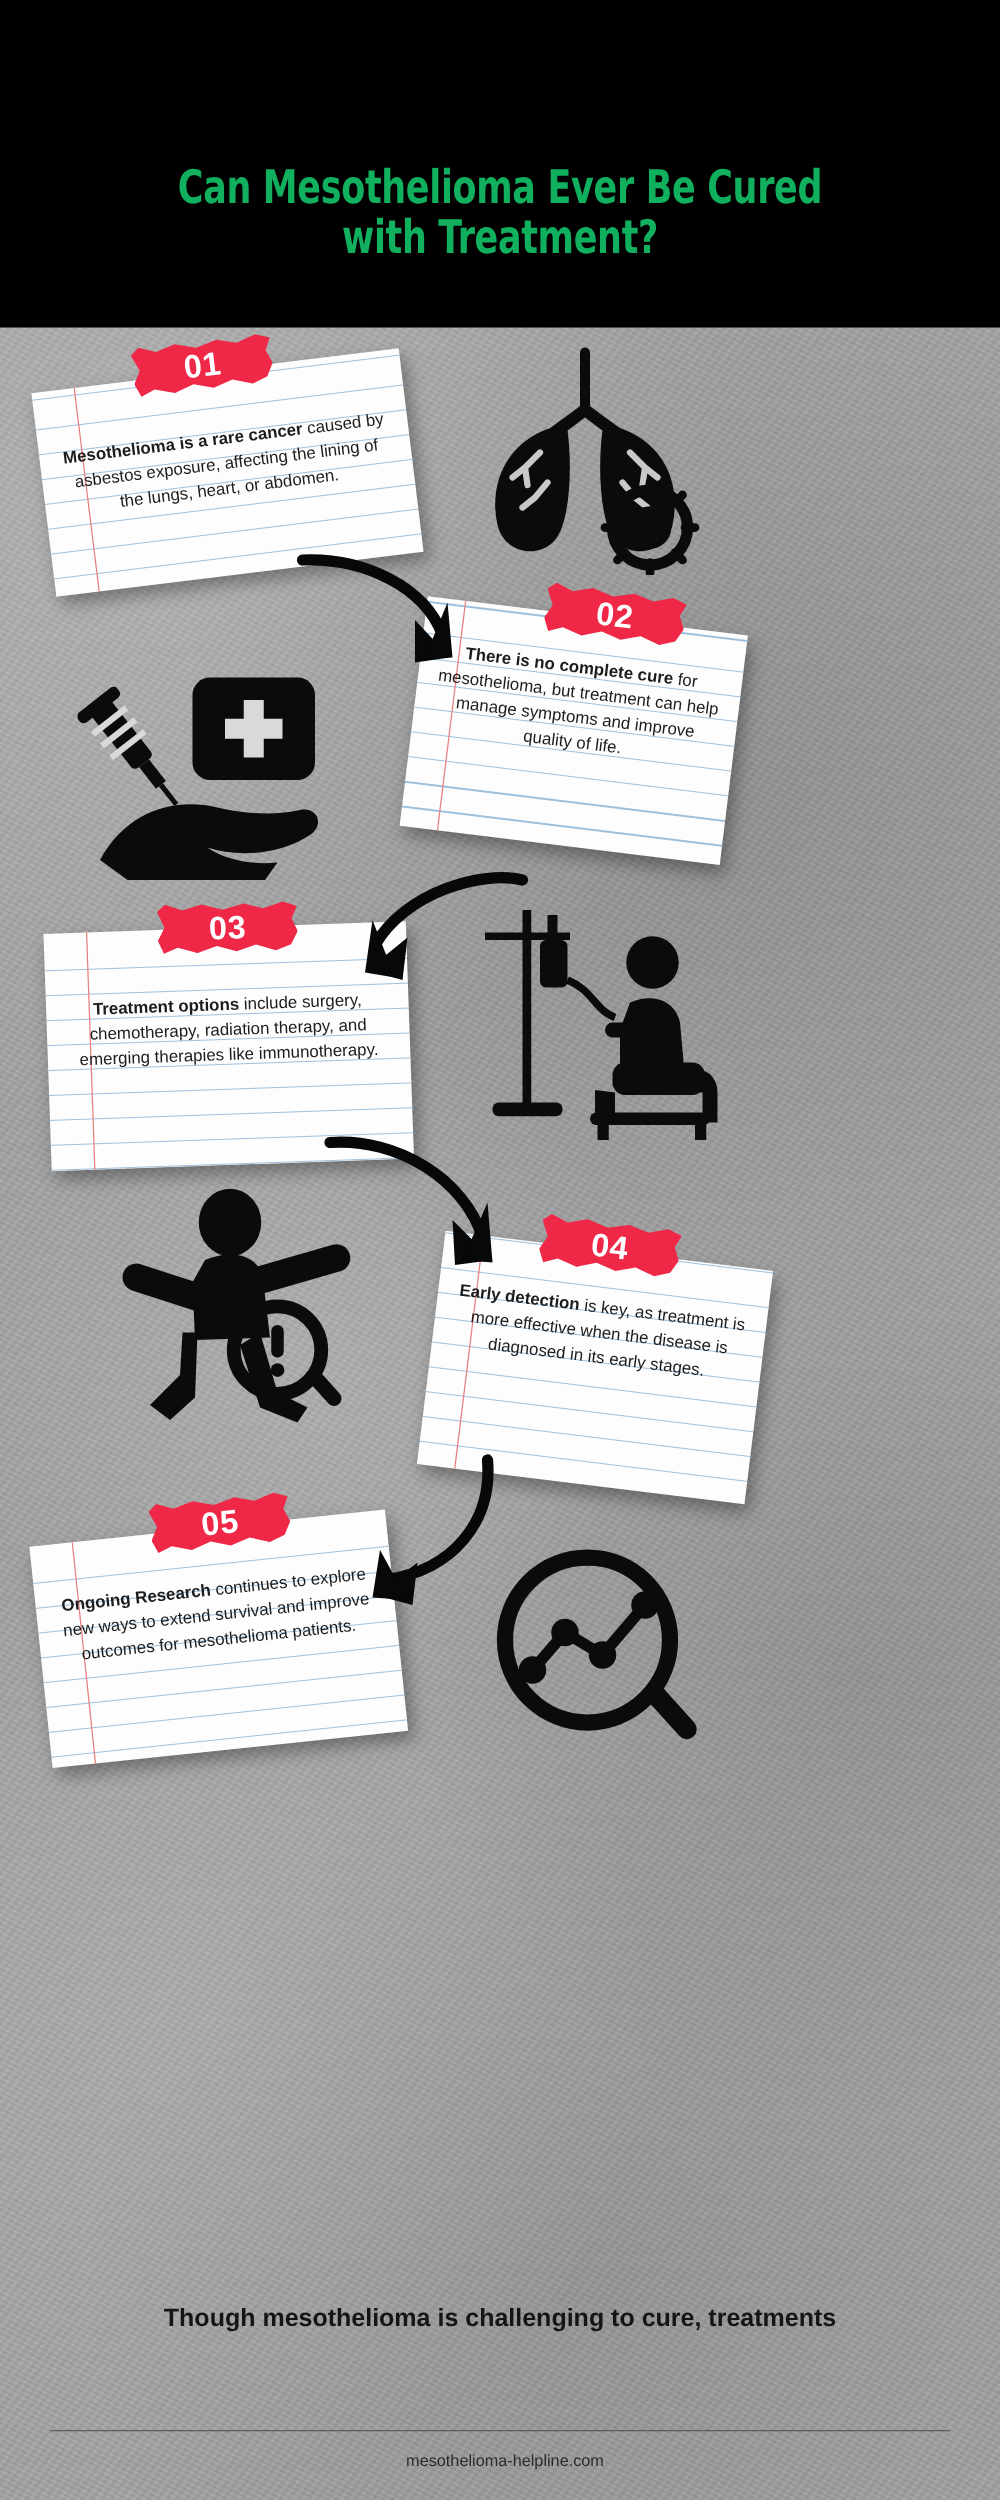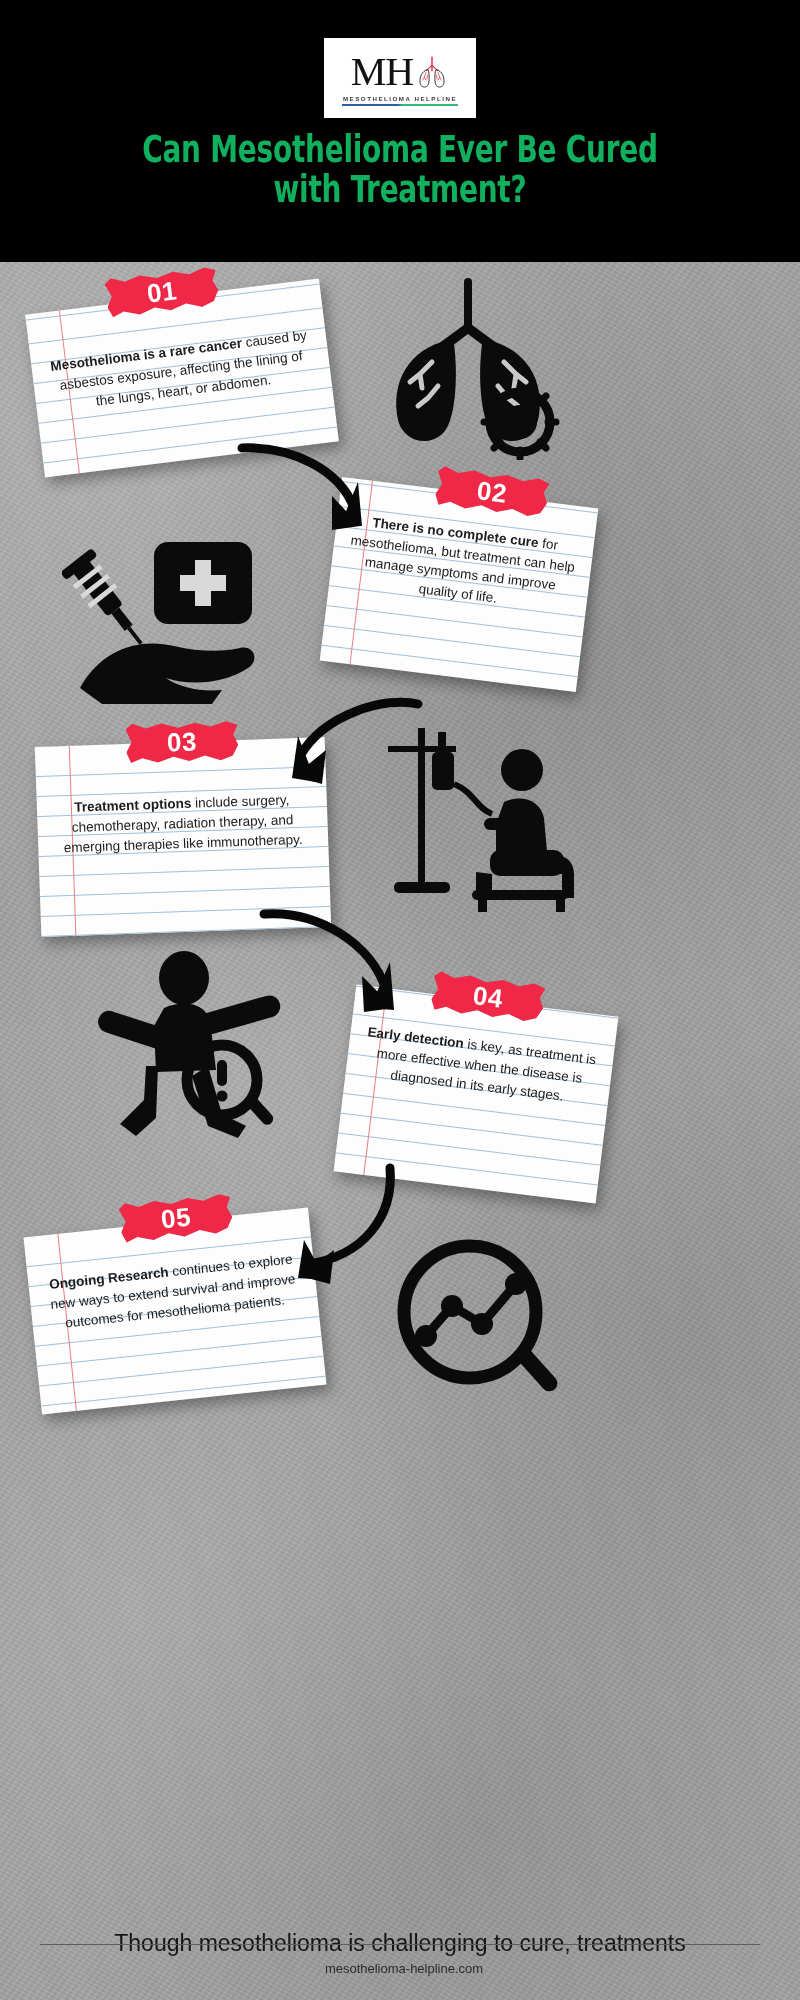--- a/index.html
+++ b/index.html
@@ -94,56 +94,41 @@
       96% 36%, 100% 62%, 95% 88%, 84% 99%, 70% 86%, 56% 98%, 42% 86%, 28% 99%,
       14% 87%, 4% 98%, 0% 72%, 5% 46%);
   }
 
   
   .deco { position: absolute; z-index: 8; }
   .arrow { position: absolute; z-index: 18; }
 
   
   .footer-text {
-    position: absolute; left: 50px; top: 1931px; width: 700px;
-    text-align: center; font-weight: 400; font-size: 23px;
+    position: absolute; left: 50px; top: 1843px; width: 700px;
+    text-align: center; font-weight: 700; font-size: 20px;
     line-height: 25px; color: #151515; z-index: 30;
   }
   .footer-rule {
     position: absolute; left: 40px; top: 1944px; width: 720px; height: 1px;
     background: #5d5d5d; z-index: 30;
   }
   .footer-url {
     position: absolute; left: 4px; top: 1961px; width: 800px;
     text-align: center; font-size: 13px; color: #2b2b2b; z-index: 30;
   }
 </style>
 </head>
 <body>
 
 <div id="page">
 
   <div class="bg"></div>
 
   <div class="header">
-    <div class="logo-box">
-      <div class="logo-row">
-        <span class="logo-mh">MH</span>
-        <svg class="logo-lungs" viewBox="0 0 40 42">
-          <path d="M20 3 L20 20" stroke="#d6233f" stroke-width="1.6" fill="none"></path>
-          <path d="M20 13 L13 20 M20 13 L27 20" stroke="#d6233f" stroke-width="1.2" fill="none"></path>
-          <path d="M15 18 C8 20 5 27 6 34 C7 39 12 40 15 37 C17 34 17 26 16 20 Z" fill="none" stroke="#2a2a2a" stroke-width="1.1"></path>
-          <path d="M25 18 C32 20 35 27 34 34 C33 39 28 40 25 37 C23 34 23 26 24 20 Z" fill="none" stroke="#2a2a2a" stroke-width="1.1"></path>
-          <path d="M13 21 L11 27 M11 27 L9 31 M11 27 L13 31 M15 24 L14 30" stroke="#d6233f" stroke-width=".8" fill="none"></path>
-          <path d="M27 21 L29 27 M29 27 L31 31 M29 27 L27 31 M25 24 L26 30" stroke="#d6233f" stroke-width=".8" fill="none"></path>
-        </svg>
-      </div>
-      <div class="logo-sub">MESOTHELIOMA  HELPLINE</div>
-      <div class="logo-rule"></div>
-    </div>
     <div class="headline">
       <div>Can Mesothelioma Ever Be Cured</div>
       <div>with Treatment?</div>
     </div>
   </div>
 
   <svg class="deco" style="left:368px; top:270px; width:200px; height:190px;" viewBox="0 0 200 190">
     <g fill="#0b0b0b">
       <rect x="96" y="8" width="8" height="52" rx="4"></rect>
       <path d="M100 52 L70 74 L76 82 L100 64 Z"></path>

